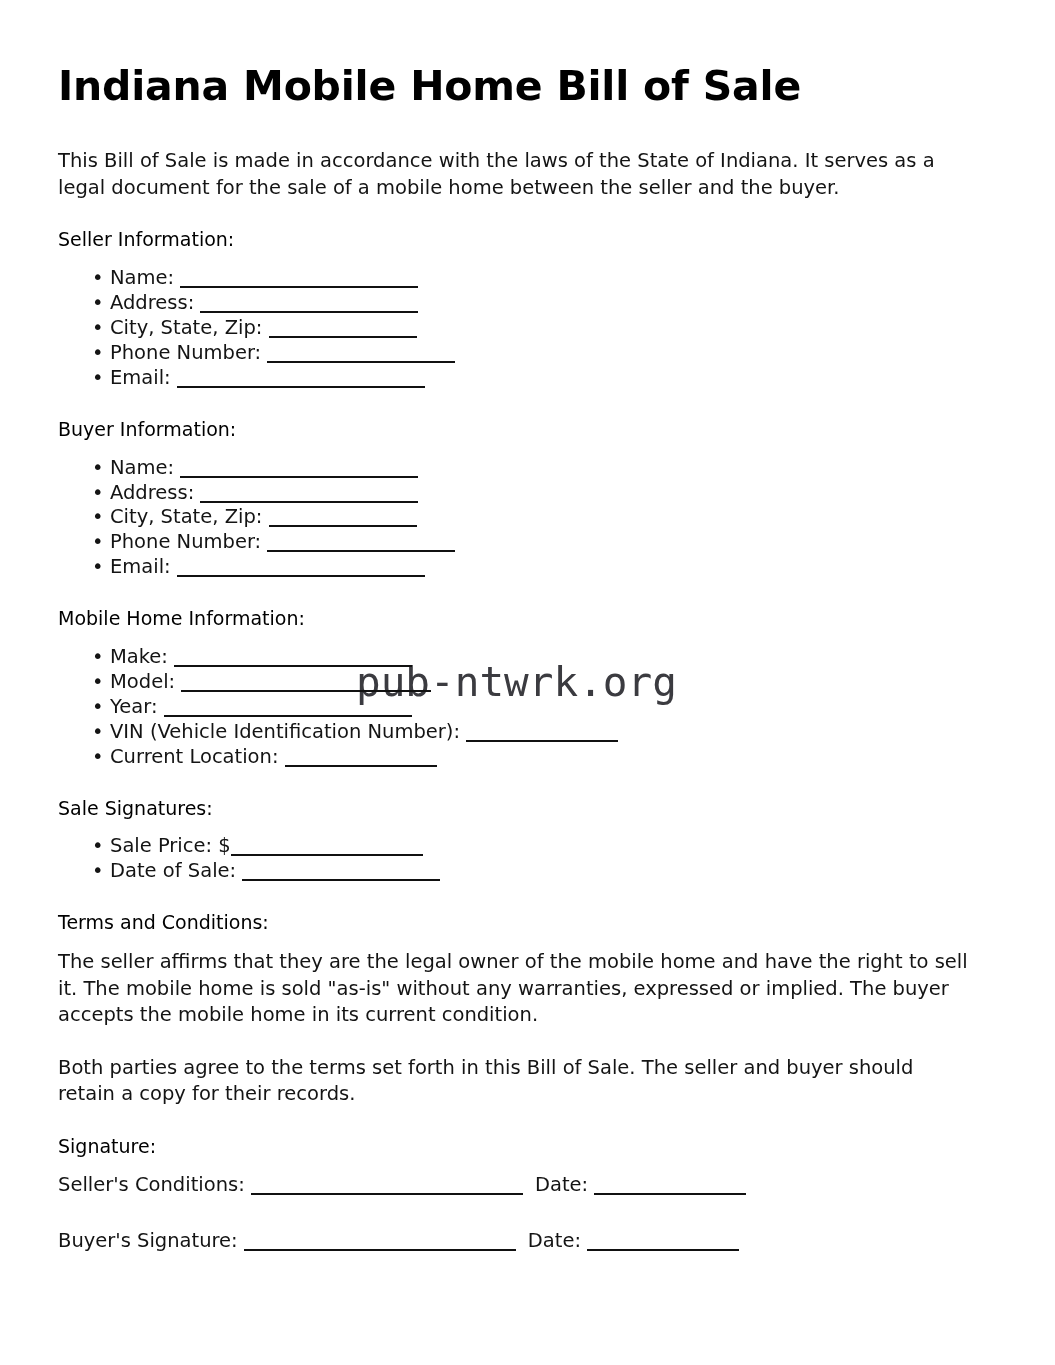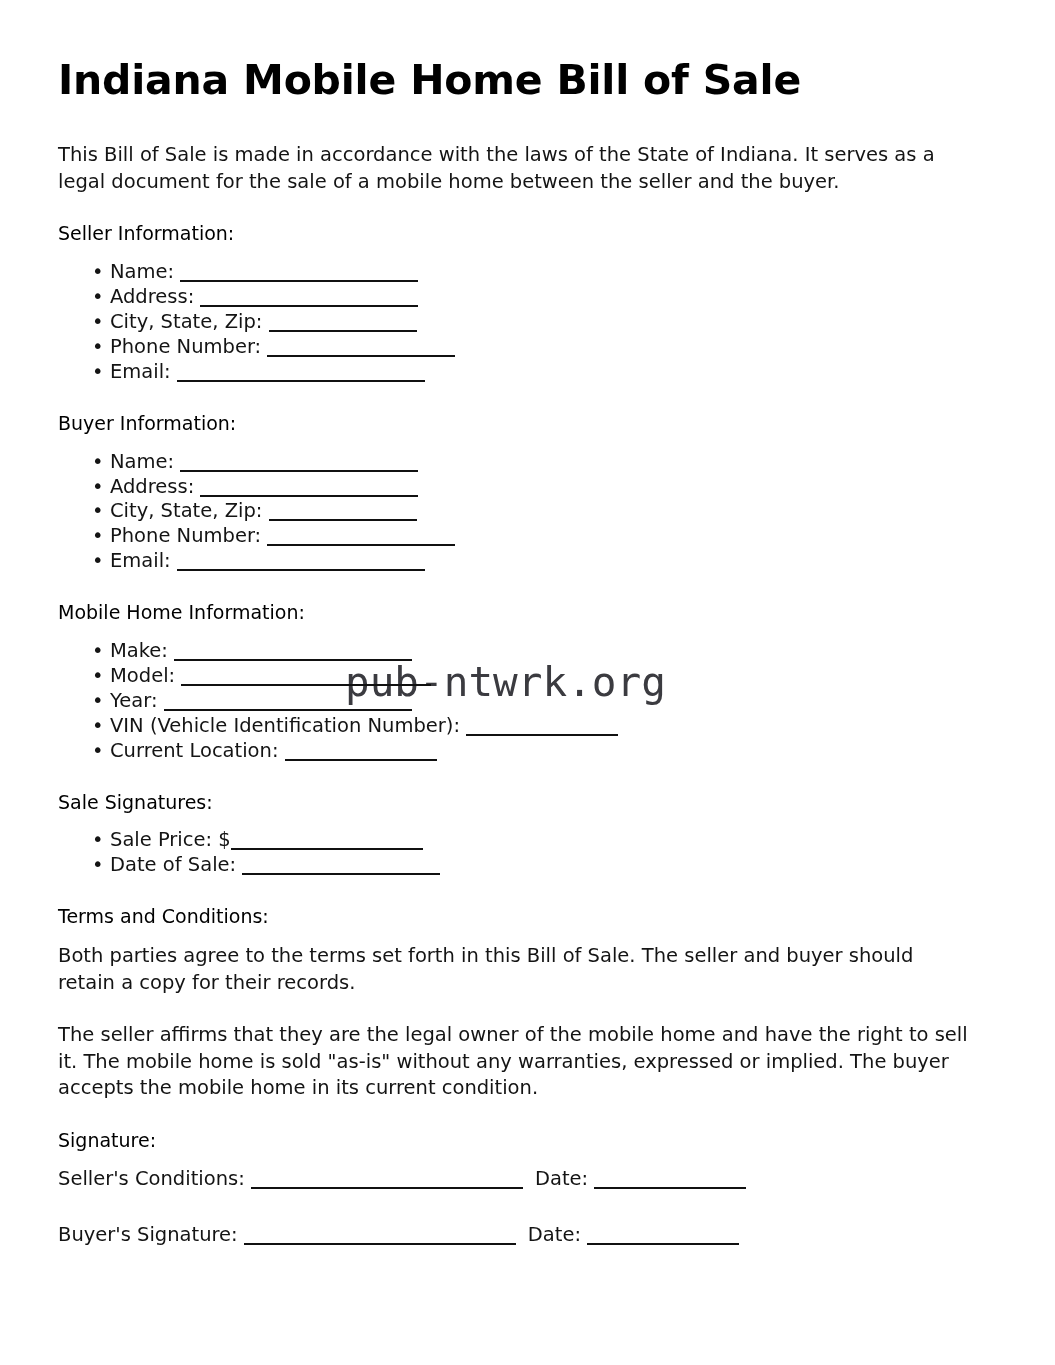--- a/index.html
+++ b/index.html
@@ -17,21 +17,21 @@
     position: relative;
     width: 1055px;
     height: 1365px;
     background: #ffffff;
     overflow: hidden;
     box-sizing: border-box;
   }
   .content {
     position: absolute;
     left: 58px;
-    top: 56px;
+    top: 62px;
     width: 932px;
   }
 
   
   .doc-title {
     font-size: 41px;
     font-weight: bold;
     line-height: 1.18;
     letter-spacing: -0.2px;
     margin: 0 0 38px 0;
@@ -91,21 +91,21 @@
     line-height: 1.3;
     color: #141414;
     margin: 0 0 30px 0;
     white-space: nowrap;
   }
   .sig-row .gap { display: inline-block; width: 12px; }
 
   
   .watermark {
     position: absolute;
-    left: 345px;
+    left: 356px;
     top: 662px;
     font-family: "DejaVu Sans Mono", "Liberation Mono", monospace;
     font-size: 41px;
     line-height: 1;
     letter-spacing: 0px;
     color: #3b3b40;
     white-space: nowrap;
     pointer-events: none;
     -webkit-user-select: none;
     user-select: none;
@@ -151,22 +151,22 @@
         <li><span class="bullet">•</span><span class="lbl">Current Location: </span><span class="blank" style="width: 152px;"></span></li>
       </ul>
 
     <h2 class="section-heading">Sale Signatures:</h2>
     <ul class="field-list">
         <li><span class="bullet">•</span><span class="lbl">Sale Price: $</span><span class="blank" style="width: 192px;"></span></li>
         <li><span class="bullet">•</span><span class="lbl">Date of Sale: </span><span class="blank" style="width: 198px;"></span></li>
       </ul>
 
     <h2 class="section-heading">Terms and Conditions:</h2>
+    <p class="para">The seller affirms that they are the legal owner of the mobile home and have the right to sell it. The mobile home is sold "as-is" without any warranties, expressed or implied. The buyer accepts the mobile home in its current condition.</p>
     <p class="para">Both parties agree to the terms set forth in this Bill of Sale. The seller and buyer should retain a copy for their records.</p>
-    <p class="para">The seller affirms that they are the legal owner of the mobile home and have the right to sell it. The mobile home is sold "as-is" without any warranties, expressed or implied. The buyer accepts the mobile home in its current condition.</p>
 
     <h2 class="section-heading">Signature:</h2>
     <div>
         <div class="sig-row"><span class="lbl">Seller's Conditions: </span><span class="blank" style="width: 272px;"></span><span class="gap"></span><span class="lbl">Date: </span><span class="blank" style="width: 152px;"></span></div>
         <div class="sig-row"><span class="lbl">Buyer's Signature: </span><span class="blank" style="width: 272px;"></span><span class="gap"></span><span class="lbl">Date: </span><span class="blank" style="width: 152px;"></span></div>
       </div>
 
   </div>
 </div>
 

